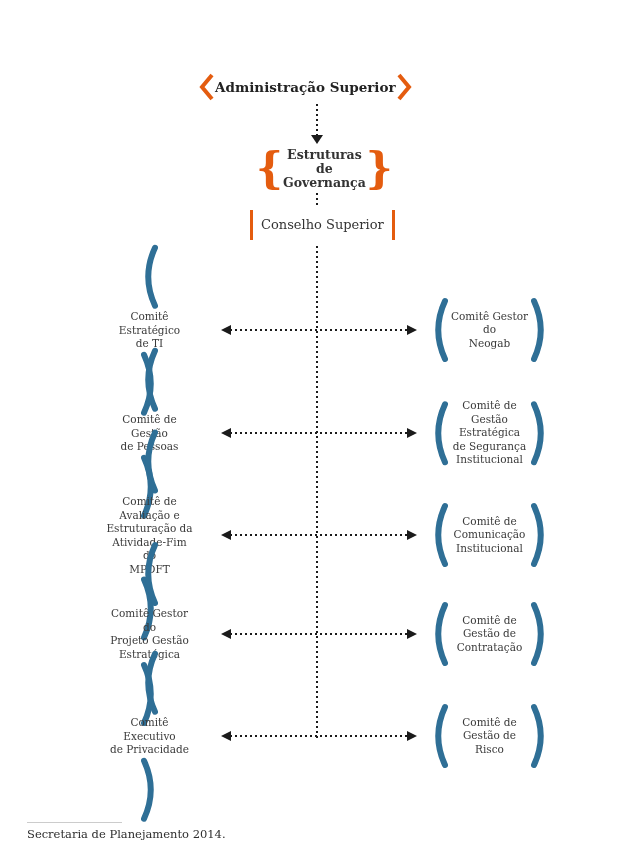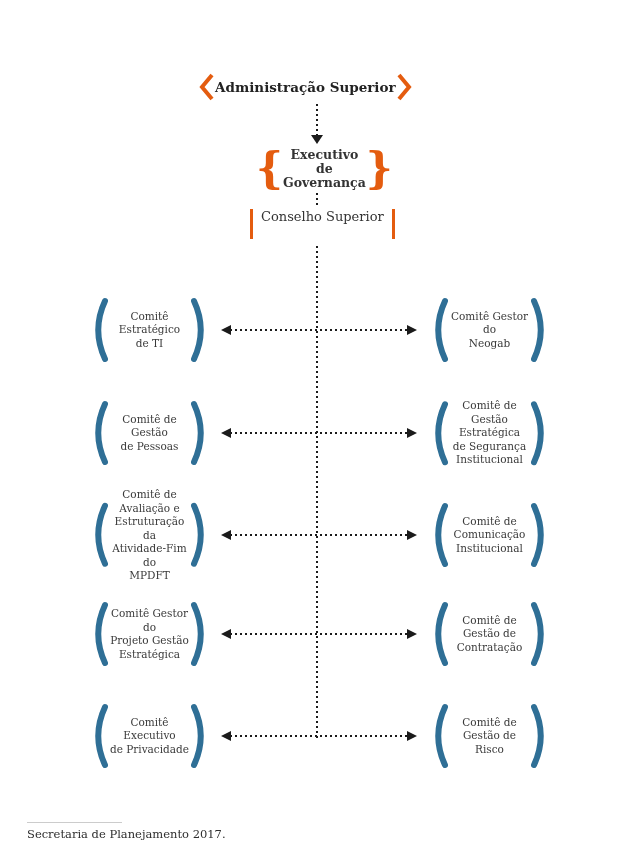--- a/index.html
+++ b/index.html
@@ -48,33 +48,33 @@
     font-family:"DejaVu Serif", serif;font-size:42px;line-height:1;
     font-weight:700;color:var(--orange);
   }
   .mid-label{
     font-size:12.5px;font-weight:600;color:#333333;line-height:14px;
     text-align:center;white-space:pre-line;
   }
   
   .council-node{
     position:absolute;left:250px;top:209px;width:132px;height:31px;
-    display:flex;align-items:flex-start;justify-content:space-between;gap:8px;
+    display:flex;align-items:center;justify-content:space-between;gap:8px;
   }
   .bracket{width:13px;height:30px;}
   .bracket.open{border-left:3px solid var(--orange);border-top:3px solid var(--orange);border-bottom:3px solid var(--orange);}
   .bracket.close{border-right:3px solid var(--orange);border-top:3px solid var(--orange);border-bottom:3px solid var(--orange);}
   .council-label{font-size:13px;color:#333333;white-space:pre;}
   
   .pair-row{position:absolute;left:0;top:0;width:640px;height:0;}
   .committee{
     position:absolute;top:0;transform:translateY(-50%);
     width:117px;display:flex;align-items:center;justify-content:space-between;
   }
-  .committee.left{left:91px;}
+  .committee.left{left:91px;flex-direction:column;}
   .committee.right{left:431px;}
   .paren{display:block;flex:0 0 auto;}
   .paren path{fill:none;stroke:var(--blue);stroke-width:6;stroke-linecap:round;}
   .committee-label{
     width:88px;font-size:10.5px;line-height:13.5px;color:#3A3A3A;
     text-align:center;white-space:pre-line;
   }
   .h-arrow{
     position:absolute;left:221px;top:0;width:196px;height:18px;
     transform:translateY(-50%);
@@ -111,21 +111,21 @@
     <svg class="chev" width="16" height="28" viewBox="0 0 16 28">
       <polyline points="3,2 13,14 3,26"></polyline>
     </svg>
   </div>
 
   <div class="v-dotted" id="vd1"></div>
   <div class="arrow-down"></div>
 
   <div class="mid-node">
     <span class="brace">{</span>
-    <span class="mid-label">Executivo de
+    <span class="mid-label">Estruturas de
 Governança</span>
     <span class="brace">}</span>
   </div>
 
   <div class="v-dotted" id="vd2"></div>
 
   <div class="council-node">
     <span class="bracket open"></span>
     <span class="council-label">Conselho Superior</span>
     <span class="bracket close"></span>
@@ -276,15 +276,15 @@
       <span class="committee-label">Comitê de
 Gestão de
 Risco</span>
       <svg class="paren" width="17" height="66" viewBox="0 0 17 66">
           <path d="M3 4 Q 16.5 33 3 62"></path>
         </svg>
     </div>
   </div>
 
   <div class="footer-rule"></div>
-  <div class="footer-text">Secretaria de Planejamento 2017.</div>
+  <div class="footer-text">Secretaria de Planejamento 2014.</div>
 
 </div>
 
 </body></html>

